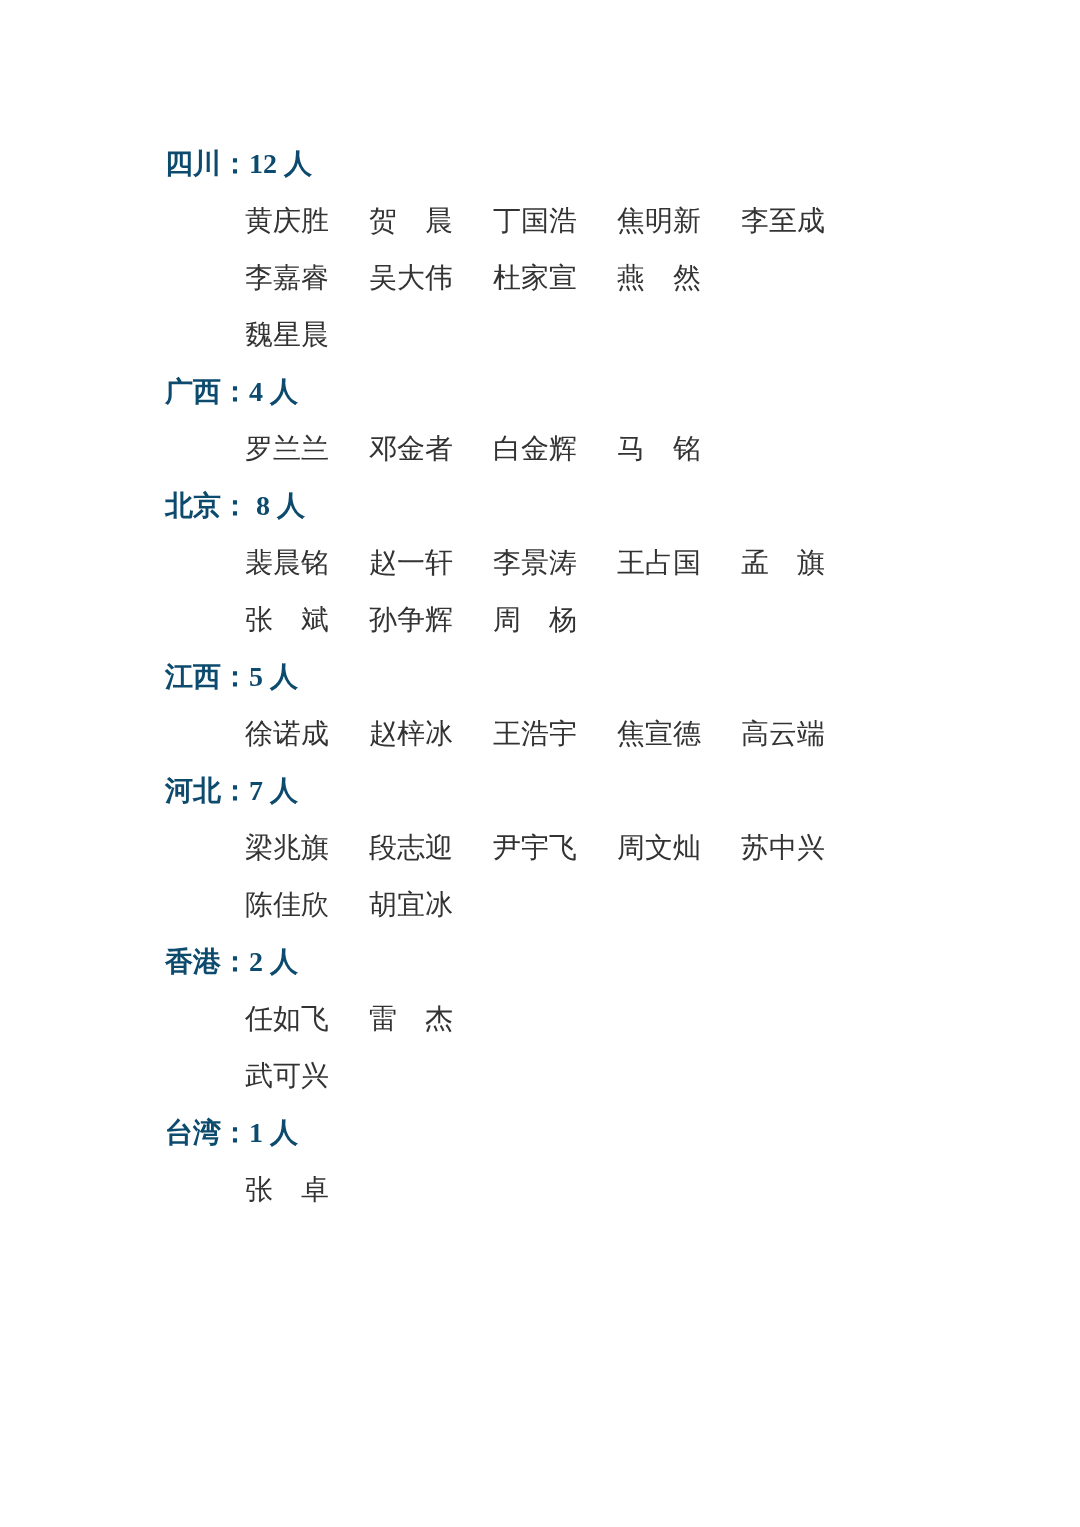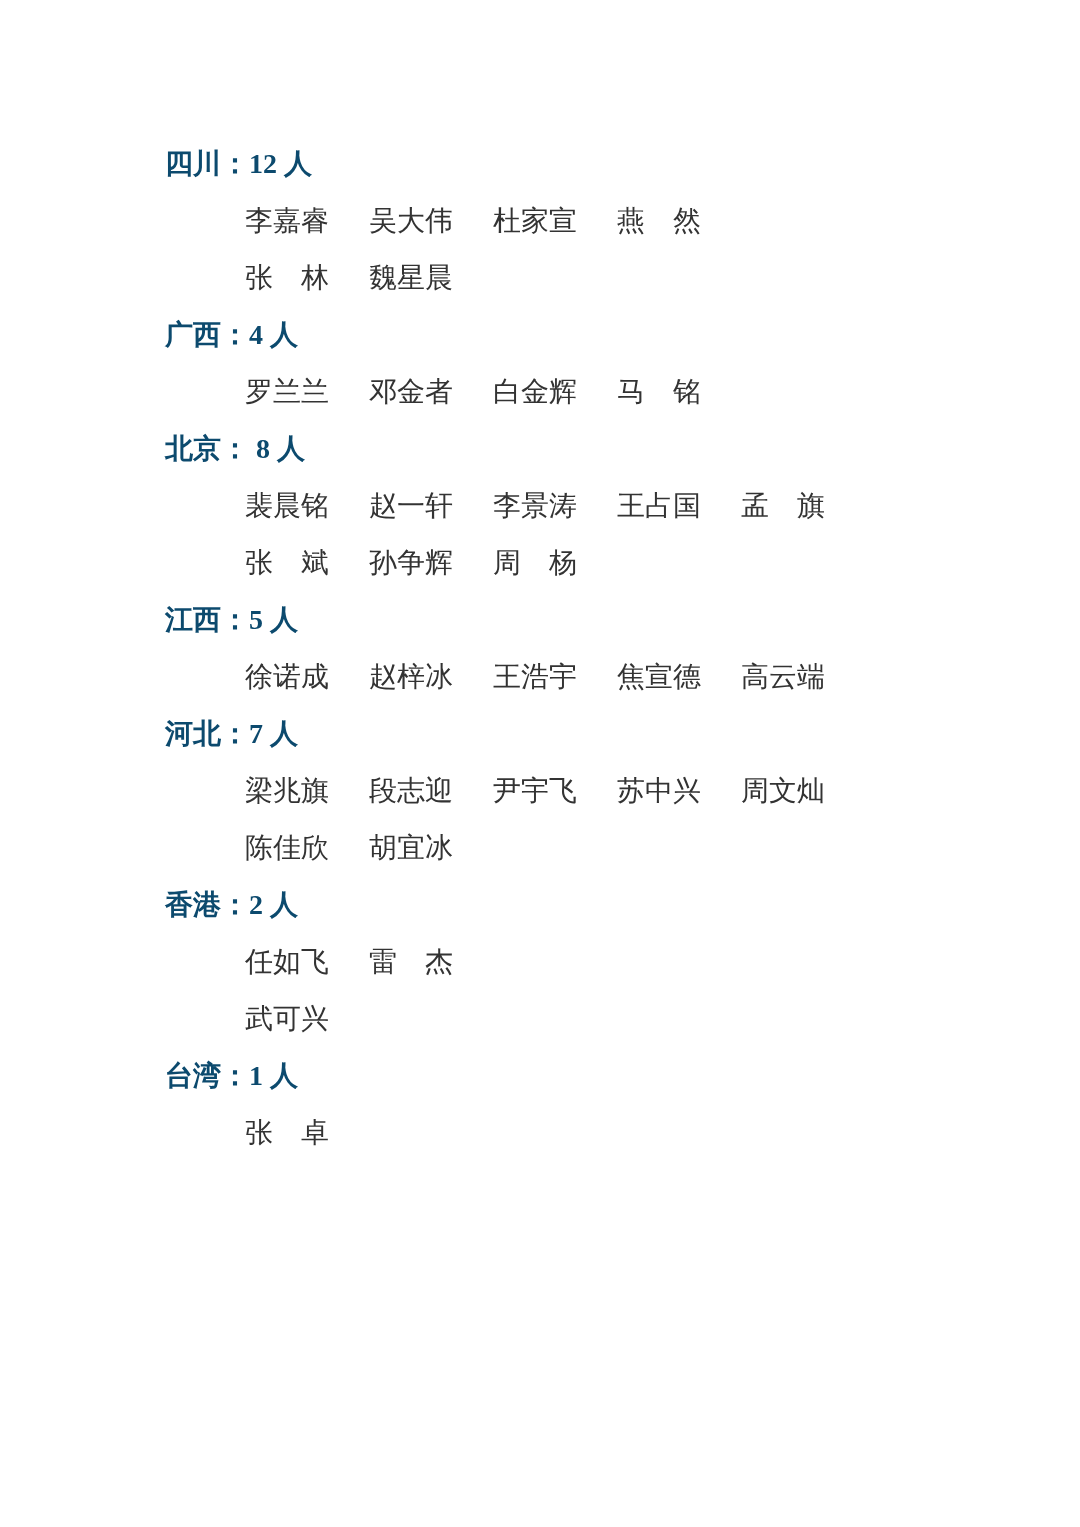--- a/index.html
+++ b/index.html
@@ -40,27 +40,33 @@
     color: #333333;
   }
 </style>
 </head>
 <body>
 
 <div class="doc">
 
   <div class="line section-header">四川：12 人</div>
   <div class="line names-row">
+    <span class="name">黄庆胜</span>
+    <span class="name">贺　晨</span>
+    <span class="name">丁国浩</span>
+    <span class="name">焦明新</span>
+    <span class="name">李至成</span>
+  </div>
+  <div class="line names-row">
     <span class="name">李嘉睿</span>
     <span class="name">吴大伟</span>
     <span class="name">杜家宣</span>
     <span class="name">燕　然</span>
   </div>
   <div class="line names-row">
-    <span class="name">张　林</span>
     <span class="name">魏星晨</span>
   </div>
 
   <div class="line section-header">广西：4 人</div>
   <div class="line names-row">
     <span class="name">罗兰兰</span>
     <span class="name">邓金者</span>
     <span class="name">白金辉</span>
     <span class="name">马　铭</span>
   </div>
@@ -86,22 +92,22 @@
     <span class="name">王浩宇</span>
     <span class="name">焦宣德</span>
     <span class="name">高云端</span>
   </div>
 
   <div class="line section-header">河北：7 人</div>
   <div class="line names-row">
     <span class="name">梁兆旗</span>
     <span class="name">段志迎</span>
     <span class="name">尹宇飞</span>
+    <span class="name">周文灿</span>
     <span class="name">苏中兴</span>
-    <span class="name">周文灿</span>
   </div>
   <div class="line names-row">
     <span class="name">陈佳欣</span>
     <span class="name">胡宜冰</span>
   </div>
 
   <div class="line section-header">香港：2 人</div>
   <div class="line names-row">
     <span class="name">任如飞</span>
     <span class="name">雷　杰</span>

